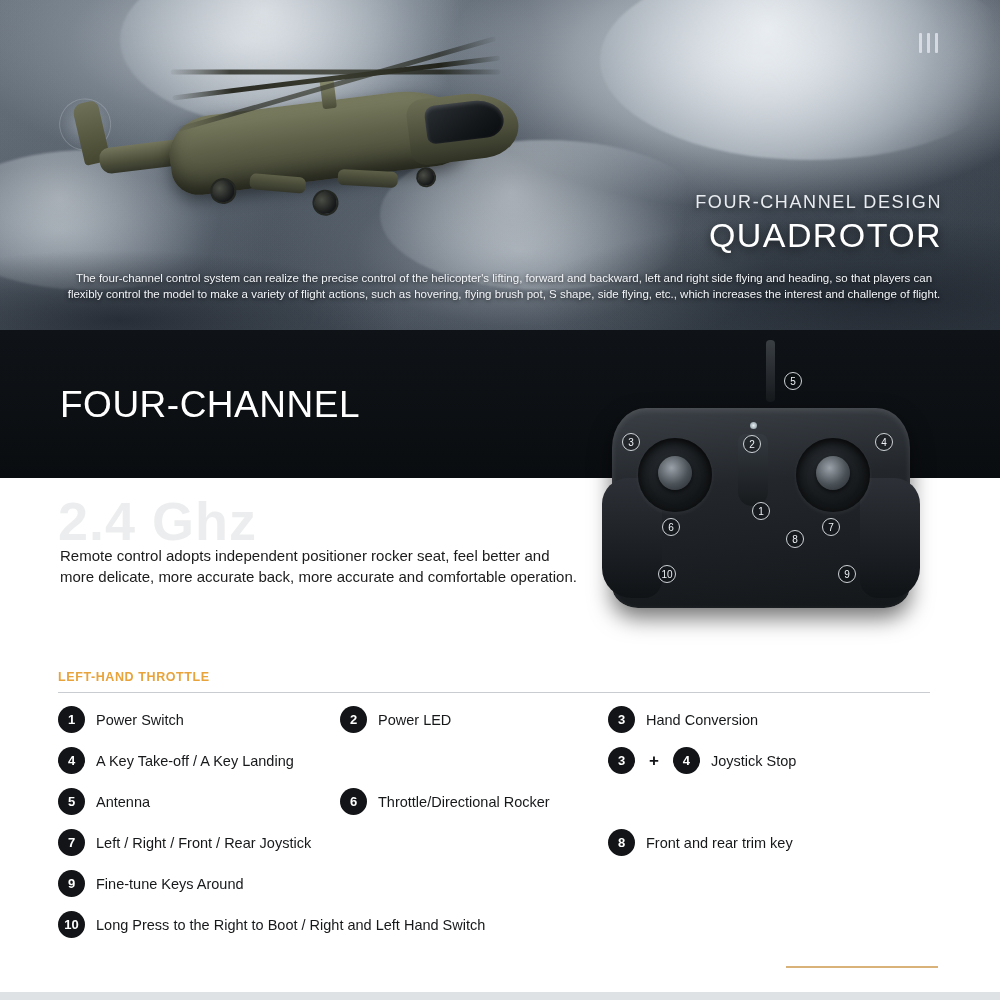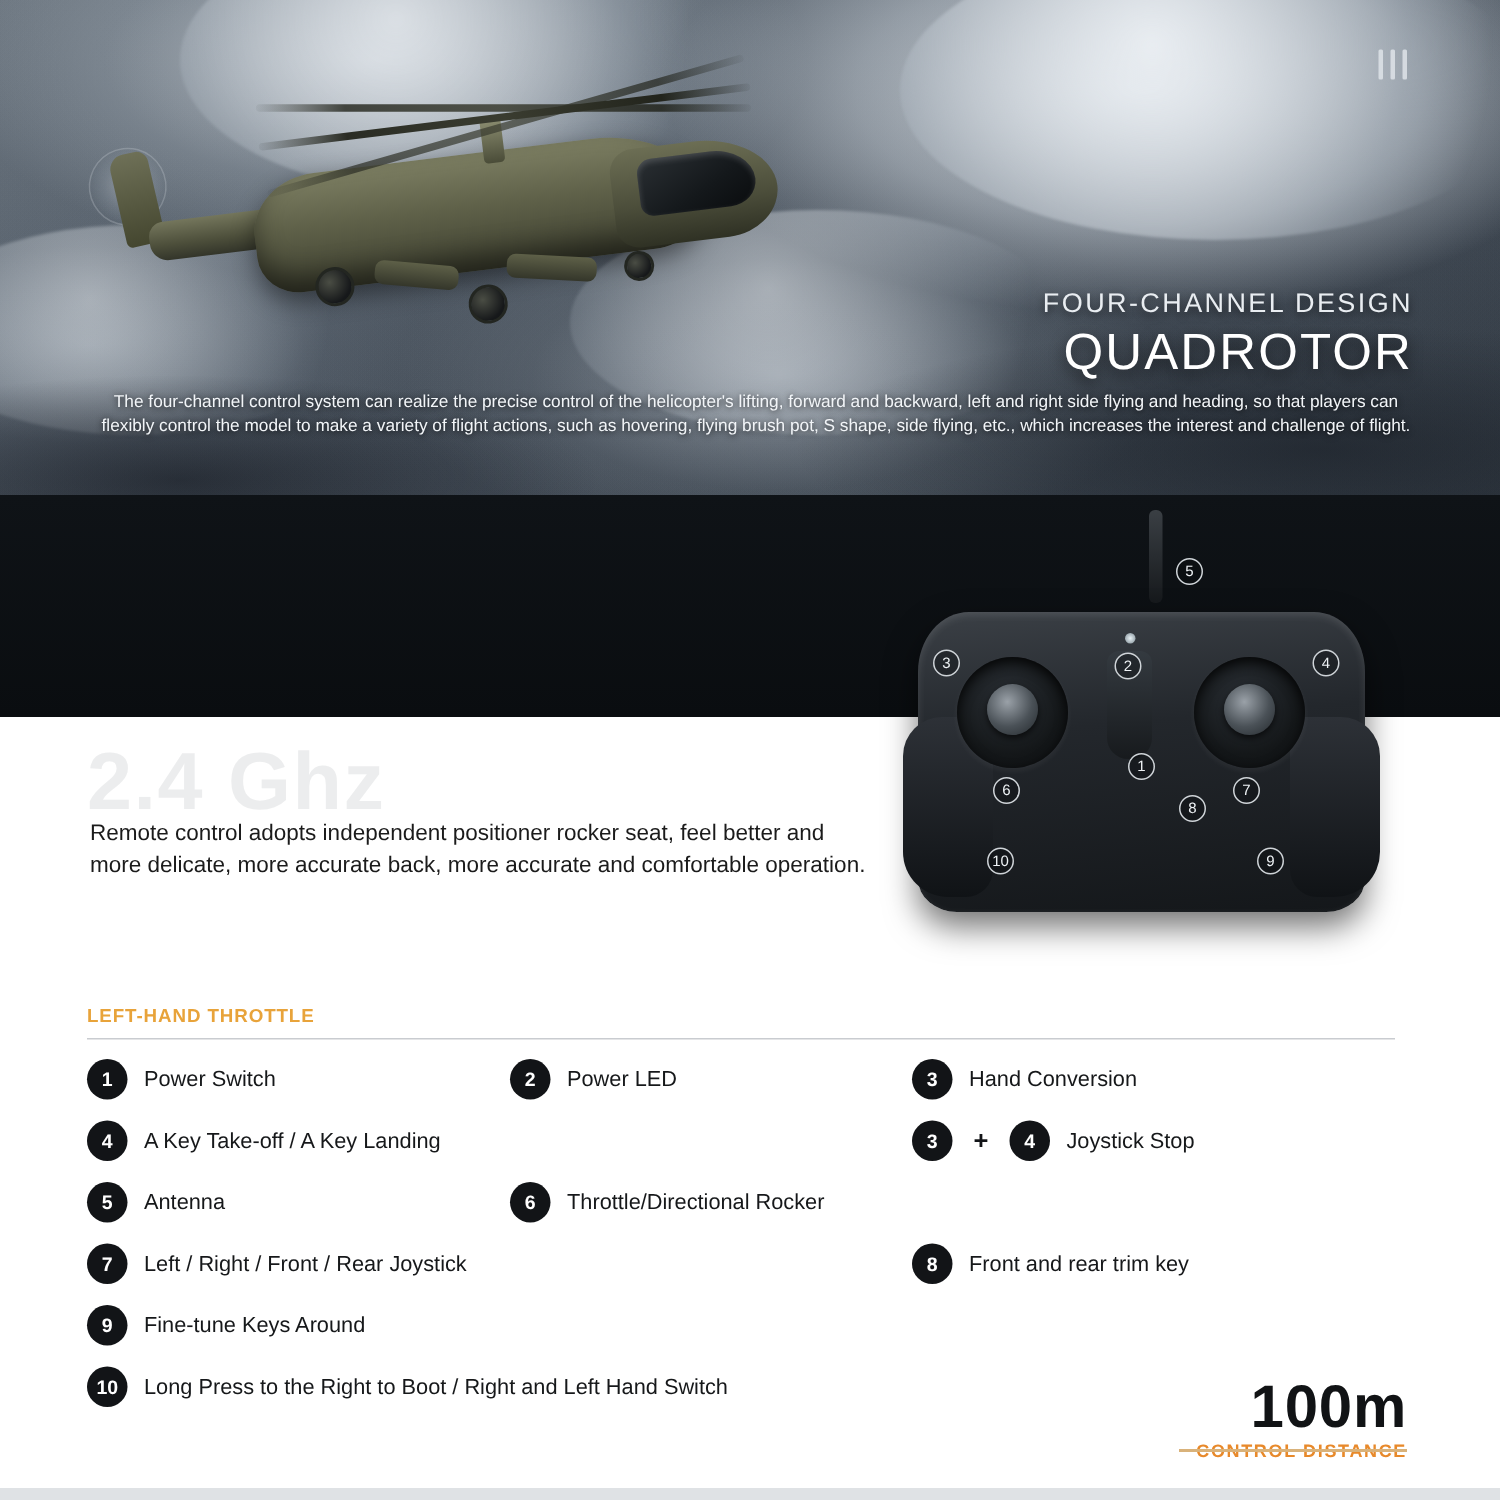--- a/index.html
+++ b/index.html
@@ -107,21 +107,21 @@
     position: absolute; right: 58px; top: 192px;
     color: #e9edf1; font-size: 18px; letter-spacing: 1.6px;
     text-shadow: 0 2px 6px rgba(0,0,0,0.6);
   }
   .hero-title {
     position: absolute; right: 58px; top: 216px;
     color: #ffffff; font-size: 34px; letter-spacing: 1.4px; font-weight: 400;
     text-shadow: 0 3px 10px rgba(0,0,0,0.65);
   }
   .hero-para {
-    position: absolute; left: 60px; right: 52px; top: 260px;
+    position: absolute; left: 60px; right: 52px; top: 270px;
     color: #f2f5f8; font-size: 11.5px; line-height: 16px; text-align: center;
     text-shadow: 0 1px 4px rgba(0,0,0,0.8);
   }
   .sig {
     position: absolute; right: 62px; top: 33px;
     display: flex; gap: 5px; opacity: 0.85;
   }
   .sig i { display: block; width: 3px; height: 20px; background: #dfe4e9; border-radius: 1px; }
 
   
@@ -279,20 +279,21 @@
         <i></i>
       </div>
   </div>
 
   <div class="hero-kicker">FOUR-CHANNEL DESIGN</div>
   <div class="hero-title">QUADROTOR</div>
   <div class="hero-para">The four-channel control system can realize the precise control of the helicopter's lifting, forward and backward, left and right side flying and heading, so that players can flexibly control the model to make a variety of flight actions, such as hovering, flying brush pot, S shape, side flying, etc., which increases the interest and challenge of flight.</div>
 
   <div class="mid"></div>
   <div class="mid-title">
+    <div>FOUR-CHANNEL</div>
   </div>
   <div class="ghost">2.4 Ghz</div>
   <div class="mid-para">Remote control adopts independent positioner rocker seat, feel better and more delicate, more accurate back, more accurate and comfortable operation.</div>
 
   <div class="ctrl-stage">
     <div class="ctrl-antenna"></div>
     <div class="ctrl-body"></div>
     <div class="ctrl-led"></div>
     <div class="ctrl-center"></div>
     <div class="stick left">
@@ -378,20 +379,16 @@
 
     <div class="lrow">
       <div class="item" style="left:0px;">
         <div class="dot">10</div>
         <div class="ltext">Long Press to the Right to Boot / Right and Left Hand Switch</div>
       </div>
     </div>
 
   </div>
 
-  <div class="footer-dist">
-    <div class="big">100m</div>
-    <div class="sub">CONTROL DISTANCE</div>
-  </div>
   <div class="footer-rule"></div>
   <div class="bottom-strip"></div>
 
 </div>
 
 </body></html>

